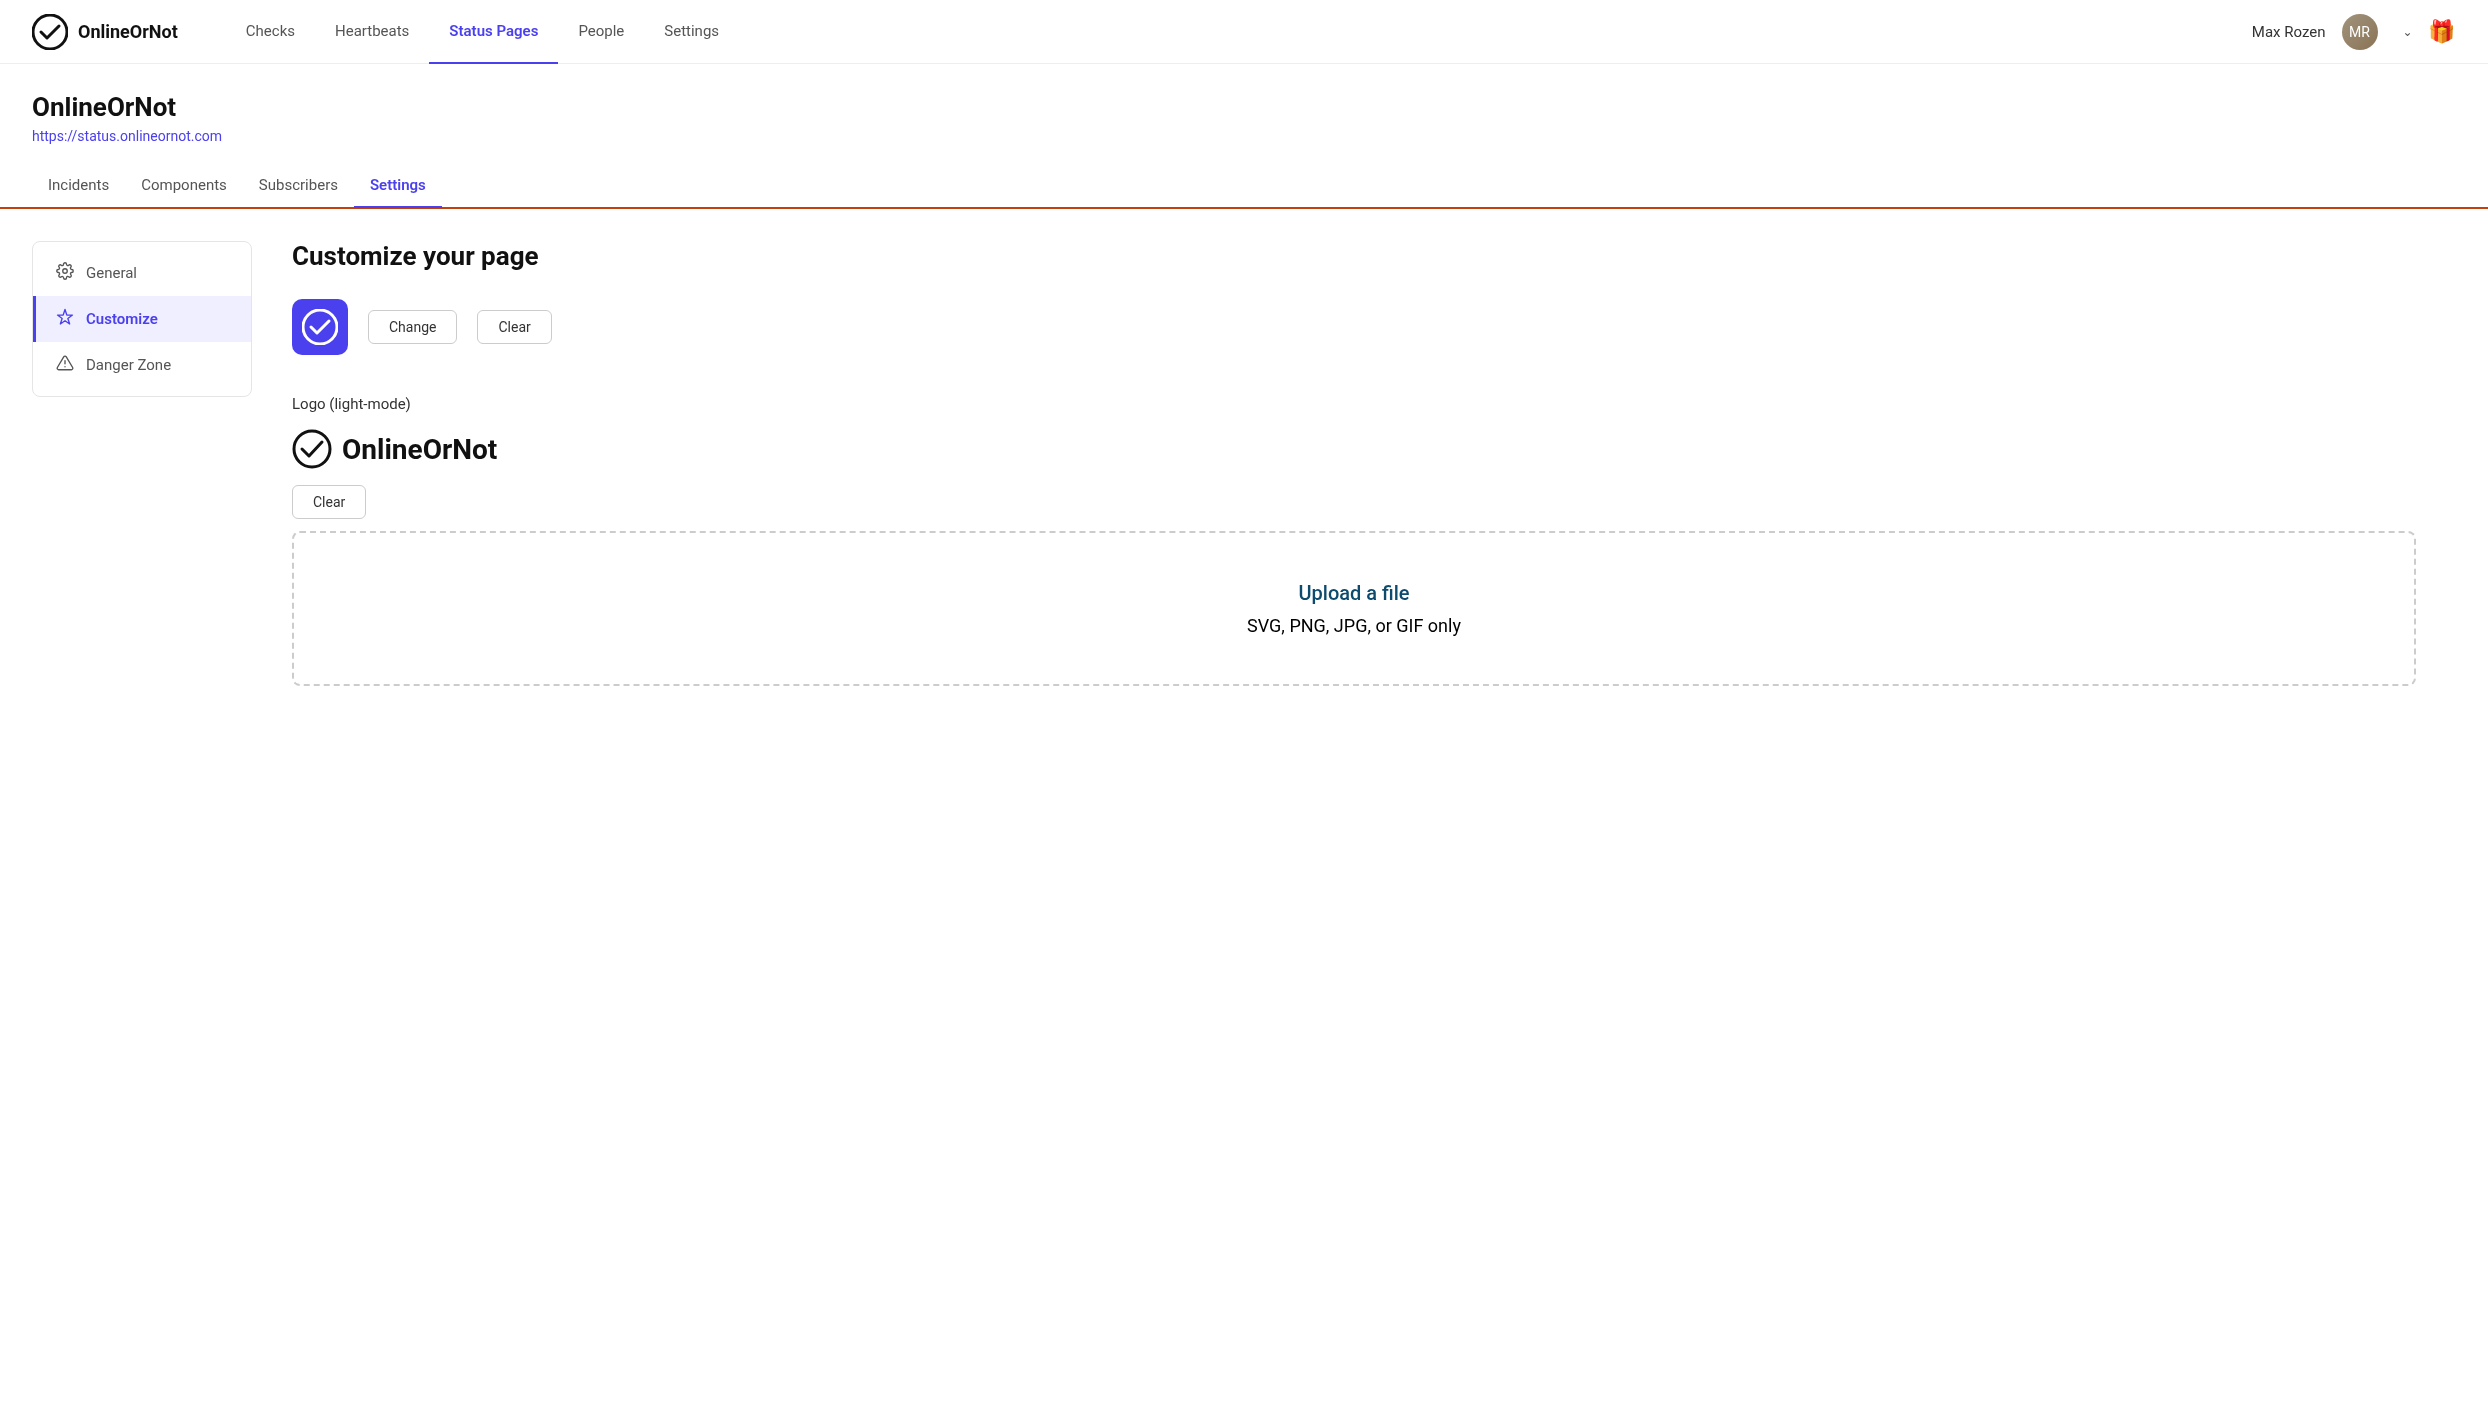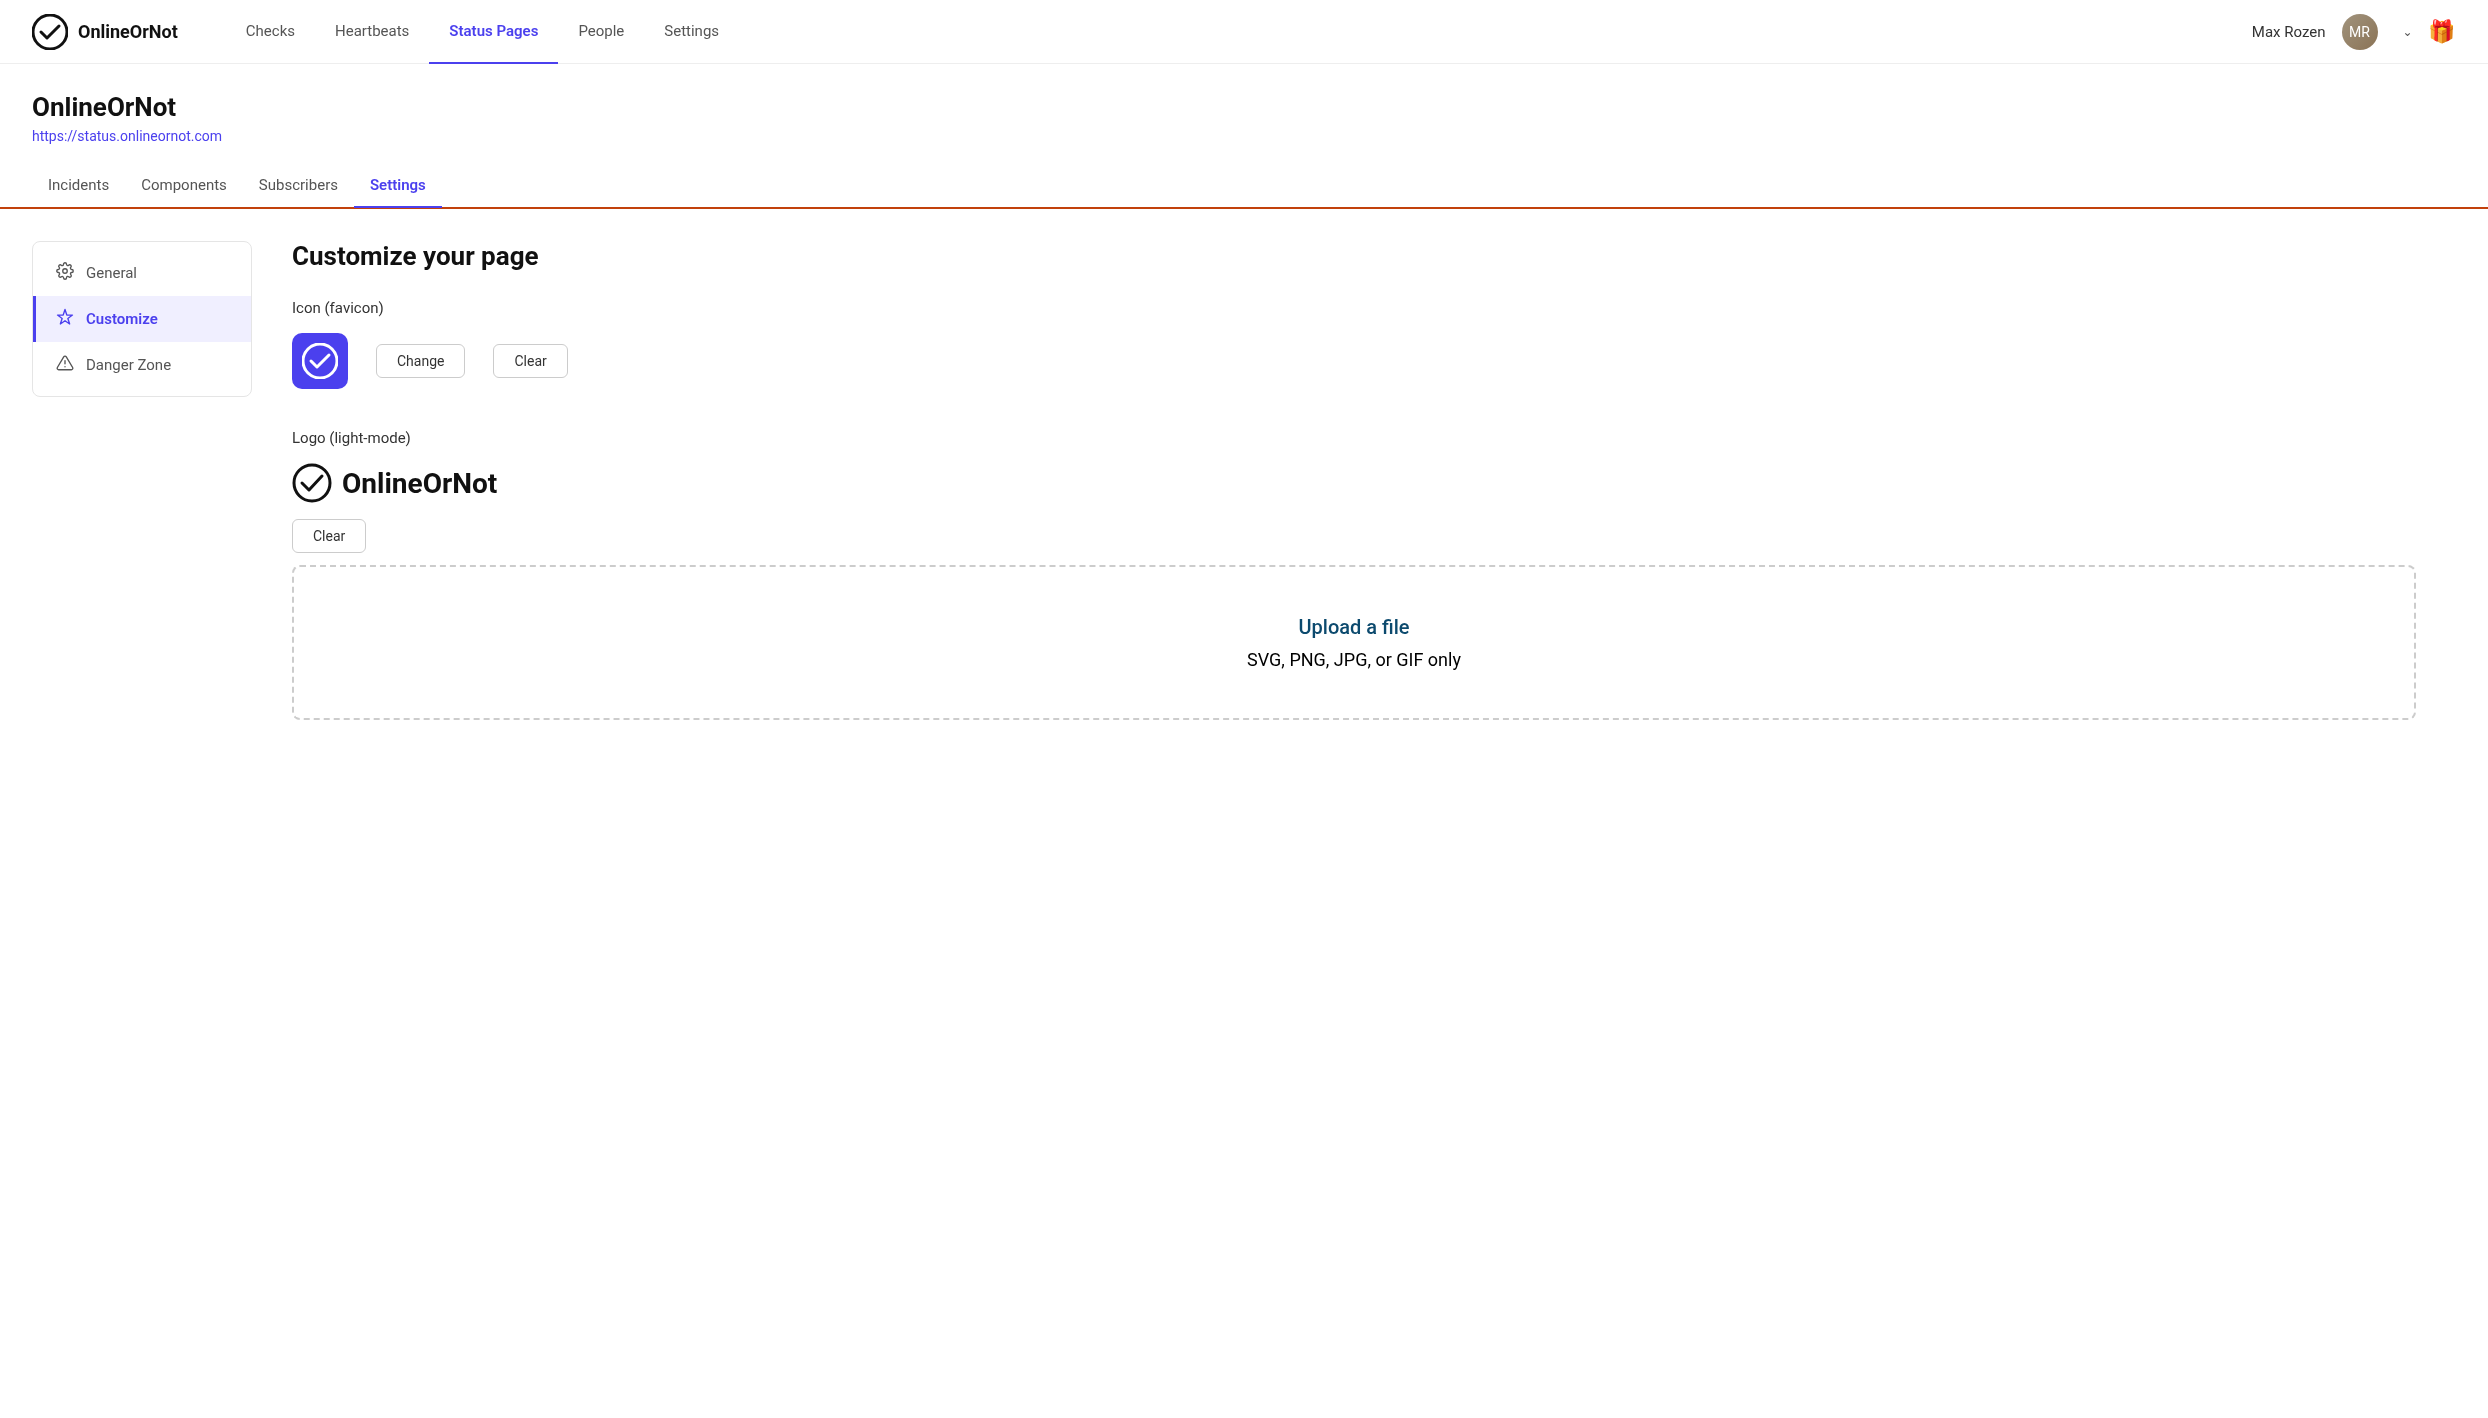--- a/index.html
+++ b/index.html
@@ -174,21 +174,21 @@
       font-size: 15px;
       color: #333;
       margin-bottom: 16px;
       font-weight: 400;
     }
 
     
     .icon-row {
       display: flex;
       align-items: center;
-      gap: 28px;
+      gap: 20px;
       margin-bottom: 40px;
     }
     .favicon-preview {
       width: 56px;
       height: 56px;
       border-radius: 10px;
       background: #4B40EE;
       display: flex;
       align-items: center;
       justify-content: center;
@@ -333,21 +333,20 @@
         </svg>
       </span>
       <span>Danger Zone</span>
     </div>
   </aside>
 
   <div class="content-area">
     <h2 class="content-title">Customize your page</h2>
 
     <div>
-      <p class="section-label">Icon (favicon)</p>
       <div class="icon-row">
         <div class="favicon-preview">
           <svg class="favicon-check" viewBox="0 0 36 36">
             <circle cx="18" cy="18" r="17" fill="none" stroke="#fff" stroke-width="3"></circle>
             <polyline points="9,18 15,24 27,12" fill="none" stroke="#fff" stroke-width="3" stroke-linecap="round" stroke-linejoin="round"></polyline>
           </svg>
         </div>
         <button class="btn">Change</button>
         <button class="btn">Clear</button>
       </div>

